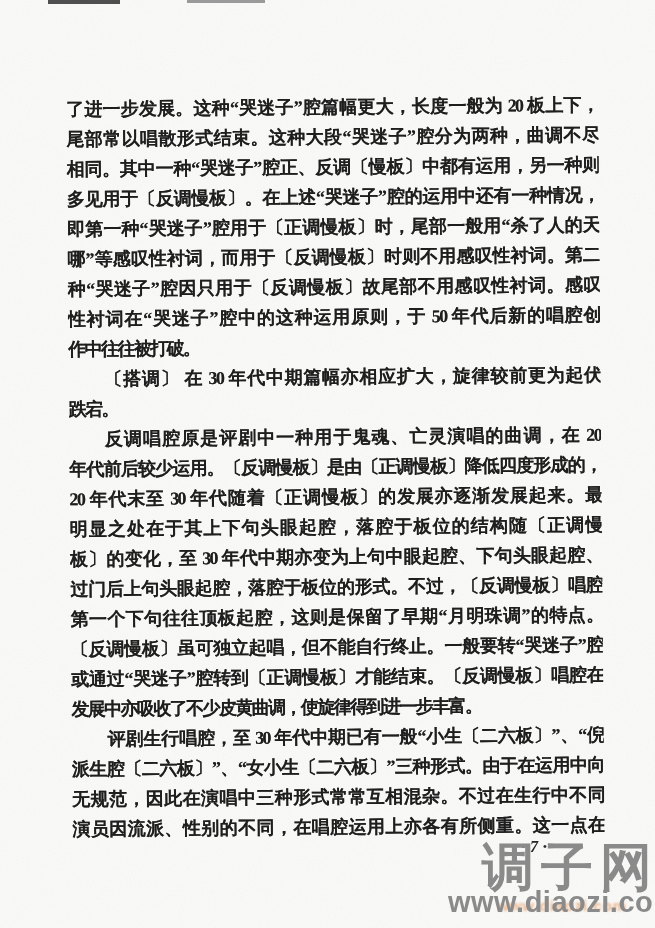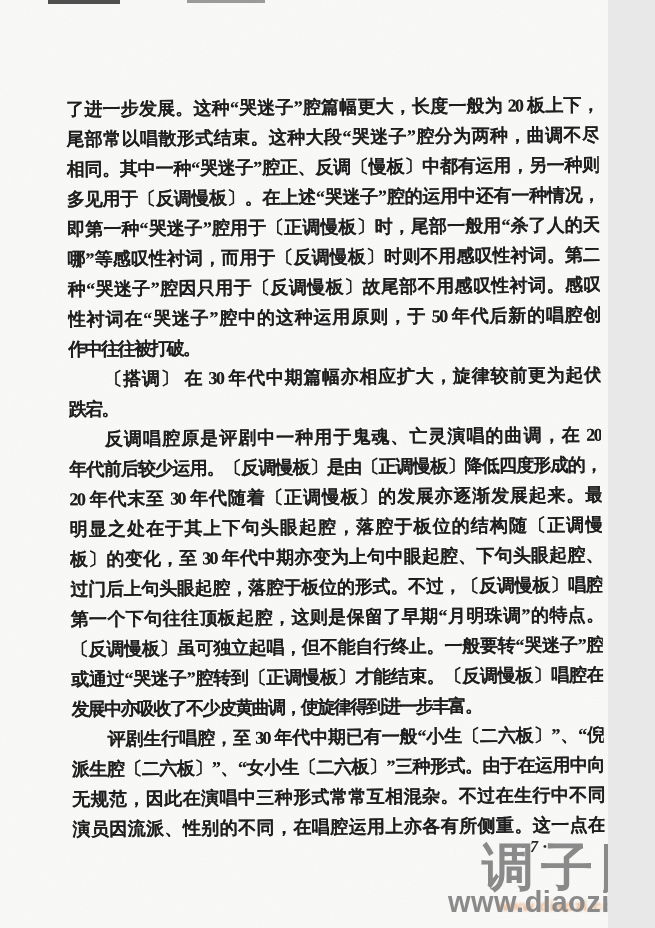--- a/index.html
+++ b/index.html
@@ -1,18 +1,18 @@
 <!DOCTYPE html>
 <html style="--ink: #1e1e1e; --paper: #fbfbfa; --watermark-gray: #8a8a8a; --watermark-accent: #e07b30; --scan-bar-dark: #4f4f4f; --scan-bar-light: #9a9a9a;"><head>
 <meta charset="utf-8">
 <style>
   html,body{margin:0;padding:0;background:#e8e8e8;}
   #page{
     position:relative;
-    width:608px;height:928px;
+    width:655px;height:928px;
     background:var(--paper,#fbfbfa);
     overflow:hidden;
     font-family:"Liberation Serif","DejaVu Serif",serif;
   }
   .texture{position:absolute;left:0;top:0;width:655px;height:928px;pointer-events:none;}
   .scan-bar{position:absolute;top:0;}
   #bar1{left:48px;width:72px;height:4px;background:var(--scan-bar-dark,#4f4f4f);}
   #bar2{left:187px;width:78px;height:3px;background:var(--scan-bar-light,#9a9a9a);}
   #text-block{
     position:absolute;left:66px;top:92px;width:532px;

